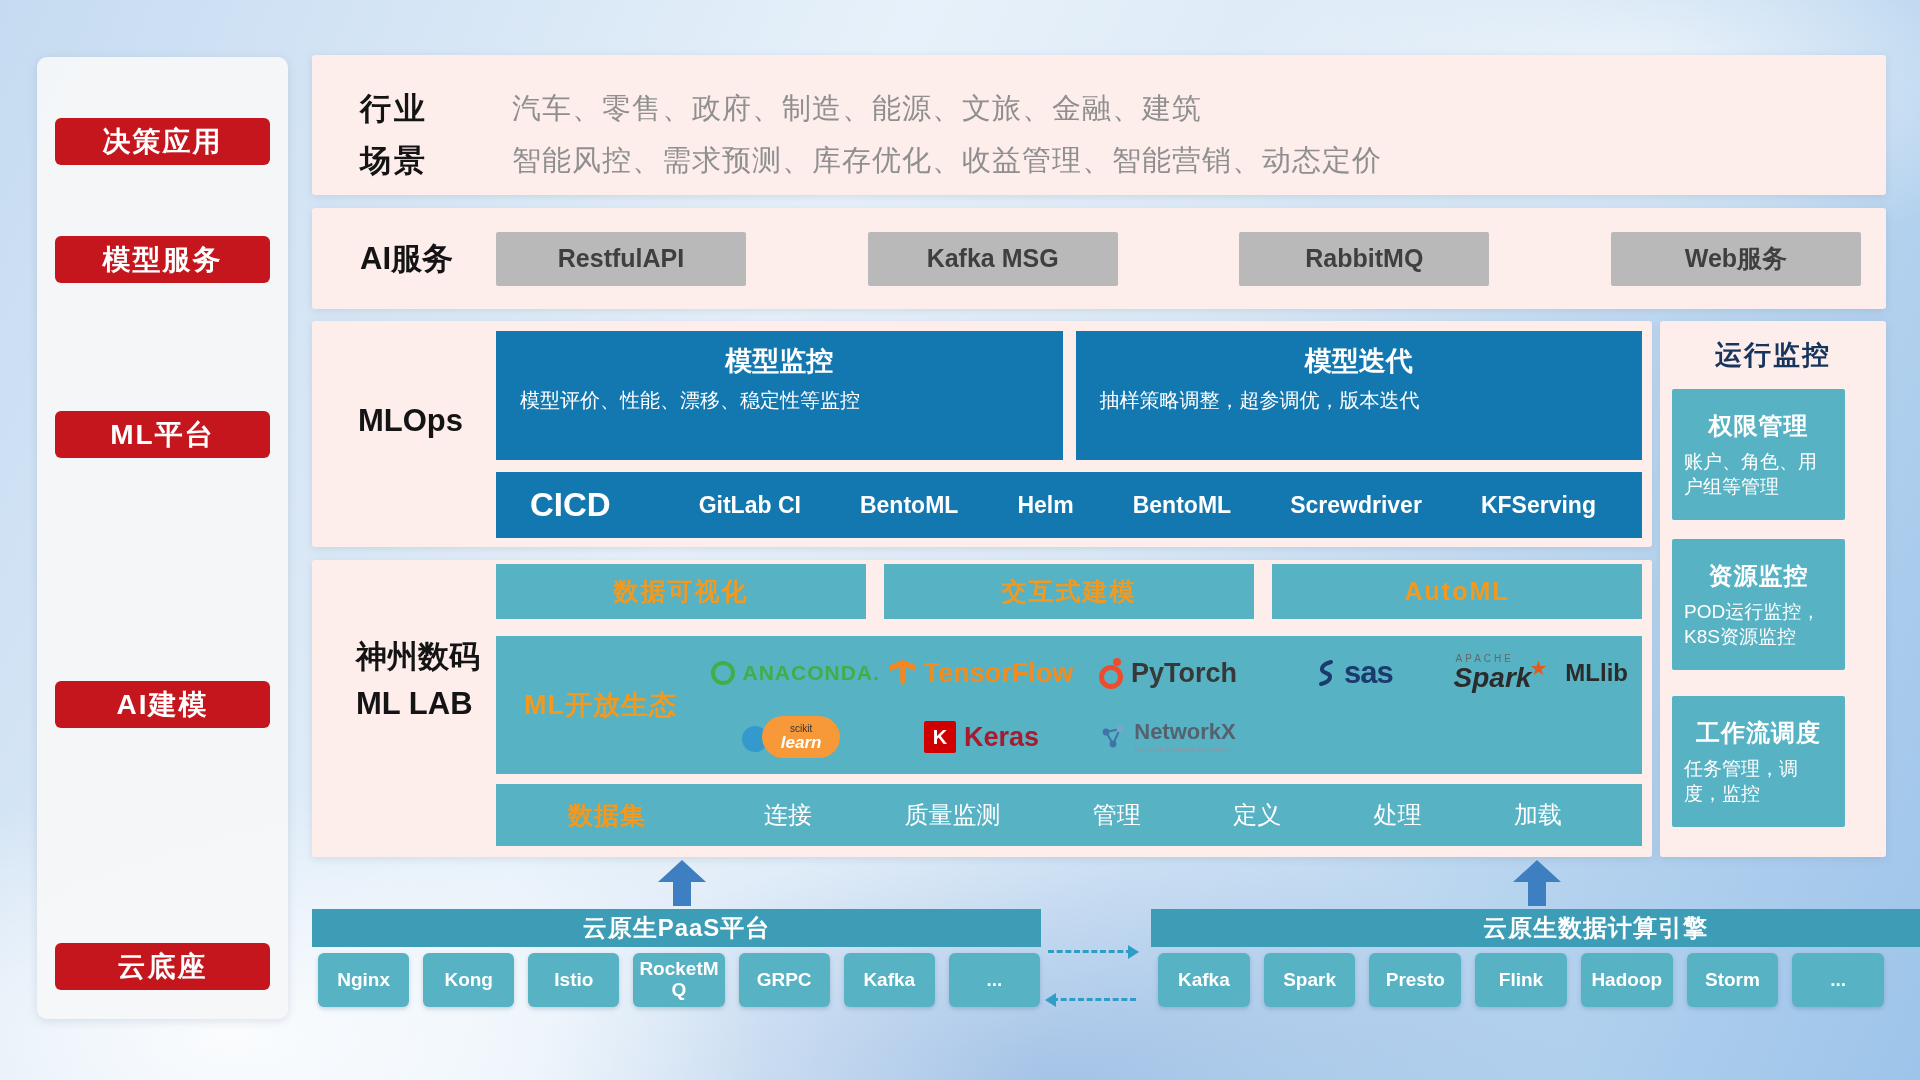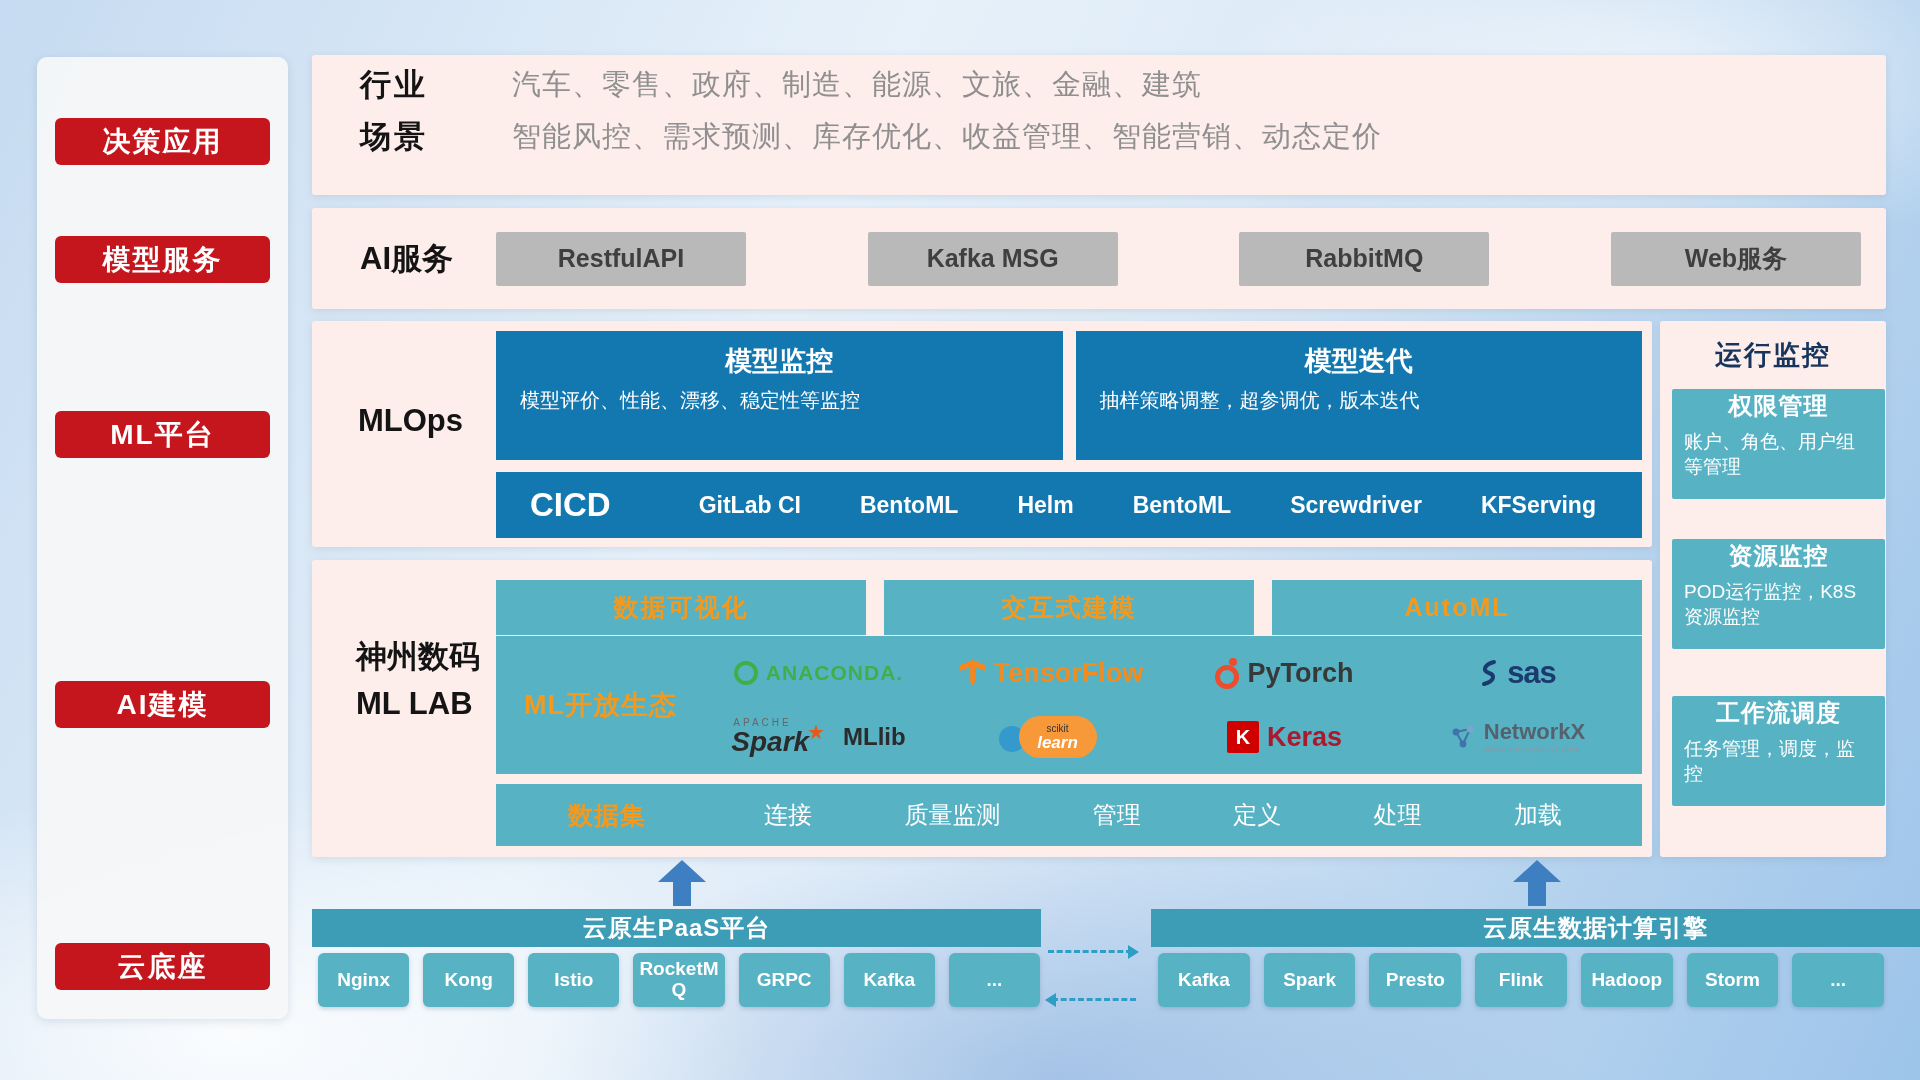--- a/index.html
+++ b/index.html
@@ -17,21 +17,21 @@
 
   
   .sidebar{ position:absolute; left:37px; top:57px; width:251px; height:962px;
             background:rgba(246,247,248,.95); border-radius:10px;
             box-shadow:0 2px 10px rgba(100,120,150,.2); }
   .red-btn{ position:absolute; left:18px; width:215px; height:47px; background:var(--red,#c5161d);
             color:#fff; font-size:28px; font-weight:700; letter-spacing:2px;
             display:flex; align-items:center; justify-content:center; border-radius:6px; }
 
   
-  .panel-industry{ left:312px; top:55px; width:1574px; height:140px; padding-top:4px; }
+  .panel-industry{ left:312px; top:55px; width:1574px; height:140px; padding-top:28px; }
   .industry-row{ display:flex; align-items:center; height:52px; margin-left:48px; }
   .industry-row .lbl{ width:152px; font-size:31px; font-weight:700; color:#141414; letter-spacing:3px; }
   .industry-row .txt{ font-size:29px; color:#8f8f8f; letter-spacing:1px; }
 
   
   .panel-service{ left:312px; top:208px; width:1574px; height:101px; display:flex; align-items:center; }
   .svc-label{ width:136px; margin-left:48px; font-size:31px; font-weight:700; color:#141414; }
   .svc-btns{ flex:1; display:flex; justify-content:space-between; margin-right:25px; }
   .gray-btn{ width:250px; height:54px; background:var(--gray-btn,#b9b9b9); color:#3f3f3f;
              font-size:25px; font-weight:700; display:flex; align-items:center; justify-content:center;
@@ -47,37 +47,37 @@
   .cicd-bar{ position:absolute; left:184px; top:151px; width:1146px; height:66px;
              background:var(--blue,#1478b0); display:flex; align-items:center; color:#fff; }
   .cicd-label{ font-size:33px; font-weight:700; margin-left:34px; }
   .cicd-tools{ flex:1; display:flex; justify-content:space-between; margin:0 46px 0 88px;
                font-size:23px; font-weight:600; }
 
   
   .panel-monitor{ left:1660px; top:321px; width:226px; height:536px; }
   .mon-title{ position:absolute; top:16px; width:100%; text-align:center; font-size:27px;
               font-weight:700; color:var(--navy,#16345c); letter-spacing:2px; }
-  .mon-card{ position:absolute; left:12px; width:213px; min-height:110px; background:var(--teal,#57b2c4);
-             border-radius:2px; color:#fff; padding:1px 12px; }
+  .mon-card{ position:absolute; left:12px; width:173px; min-height:110px; background:var(--teal,#57b2c4);
+             border-radius:2px; color:#fff; padding:21px 12px; }
   .mon-card .t{ font-size:24px; font-weight:700; text-align:center; letter-spacing:1px; }
   .mon-card .d{ font-size:19px; margin-top:7px; line-height:1.32; }
 
   
   .panel-mllab{ left:312px; top:560px; width:1340px; height:297px; }
   .lab-label{ position:absolute; left:44px; top:74px; font-size:31px; font-weight:700;
               color:#141414; line-height:1.5; }
-  .lab-tools{ position:absolute; left:184px; top:20px; width:1146px; display:flex; gap:18px; }
+  .lab-tools{ position:absolute; left:184px; top:4px; width:1146px; display:flex; gap:18px; }
   .lab-tool{ flex:1; height:55px; background:var(--teal,#57b2c4); display:flex; align-items:center;
              justify-content:center; color:var(--orange,#f39a1e); font-size:25px; font-weight:700;
              letter-spacing:2px; }
   .eco-box{ position:absolute; left:184px; top:76px; width:1146px; height:138px;
             background:var(--teal,#57b2c4); display:flex; align-items:center; }
   .eco-label{ width:206px; padding-left:28px; font-size:27px; font-weight:700; color:var(--orange,#f39a1e); letter-spacing:1px; }
-  .eco-grid{ flex:1; display:grid; grid-template-columns:repeat(4,1fr); row-gap:2px;
+  .eco-grid{ flex:1; display:grid; grid-template-columns:repeat(5,1fr); row-gap:2px;
              align-items:center; padding-right:8px; }
   .logo{ display:flex; align-items:center; justify-content:center; gap:8px; height:62px; }
 
   .ana-ring{ width:24px; height:24px; border:4px solid #3eb049; border-radius:50%; }
   .ana-text{ color:#3eb049; font-size:21px; font-weight:700; letter-spacing:1px; }
   .tf-icon{ width:26px; height:26px; background:#f6861f;
             clip-path:polygon(50% 0,100% 20%,100% 42%,60% 28%,60% 80%,50% 100%,40% 80%,40% 28%,0 42%,0 20%); }
   .tf-text{ color:#f28c1e; font-size:27px; font-weight:700; }
   .pt-icon{ position:relative; width:24px; height:24px; border:5px solid #ee4c2c; border-radius:50%; margin-top:8px; }
   .pt-icon::after{ content:""; position:absolute; top:-12px; right:-3px; width:8px; height:8px;

